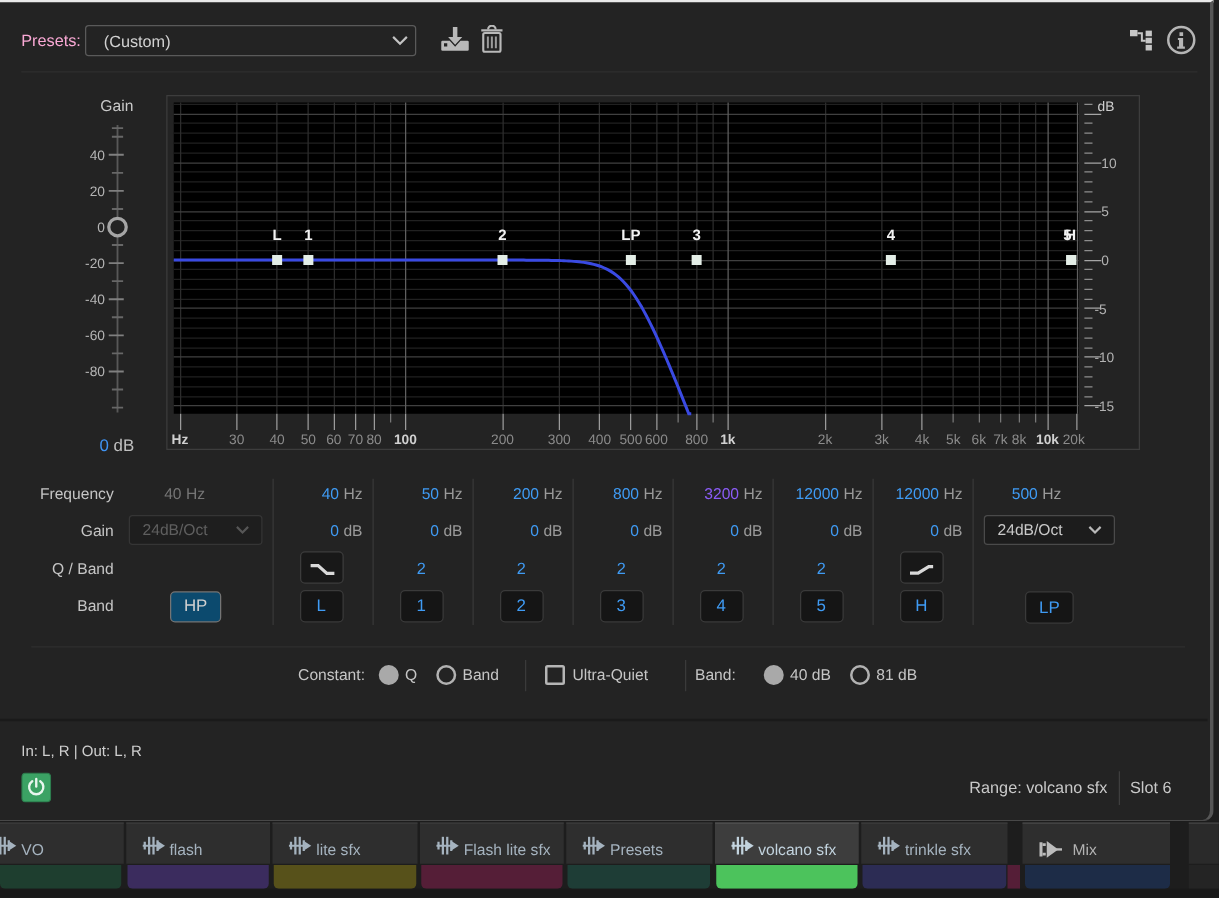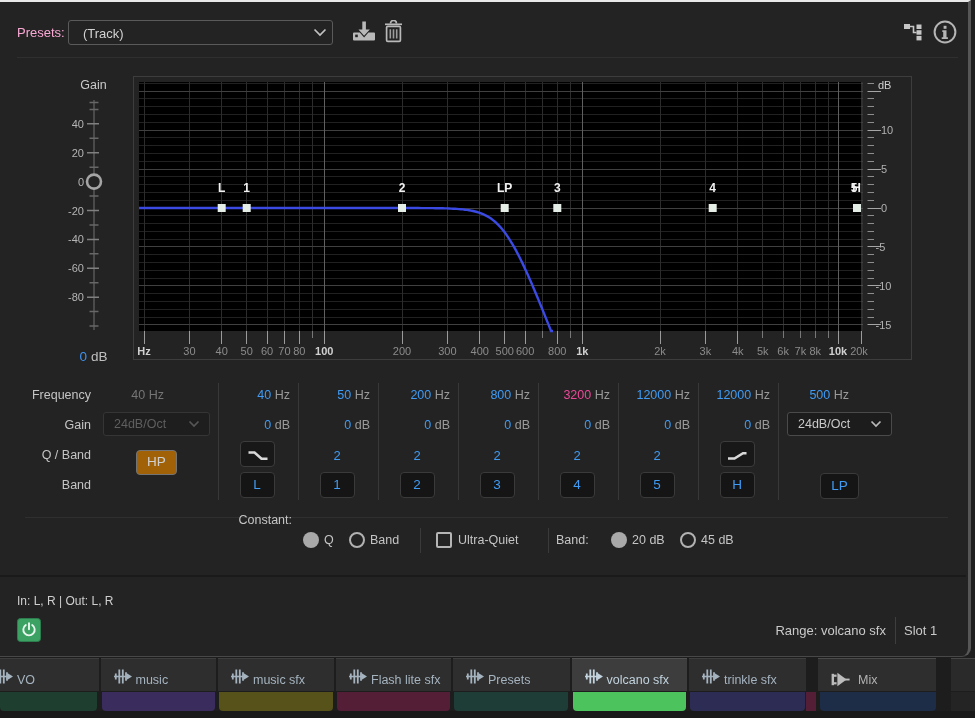--- a/index.html
+++ b/index.html
@@ -1,16 +1,16 @@
 <!DOCTYPE html>
 <html><head><meta charset="utf-8"><style>html,body{margin:0;padding:0}body,div,span{font-family:"Liberation Sans",sans-serif}text{font-family:"Liberation Sans",sans-serif}</style></head><body style="width:975px;height:718px;position:relative;background:#1e1e1e;overflow:hidden">
 <div style="position:absolute;left:0;top:0;width:971px;height:657px;background:#232323;border-top:2px solid #e9e9e9;border-right:3px solid #565656;border-bottom:1px solid #484848;border-bottom-right-radius:9px;box-sizing:border-box"></div>
 <div style="position:absolute;left:17px;top:32px;transform:translateY(-50%);font-size:13px;color:#f9a8d4;white-space:nowrap;">Presets:</div>
 <div style="position:absolute;left:68px;top:20px;width:265px;height:25px;border:1px solid #5a5a5a;border-radius:3px;box-sizing:border-box"></div>
-<div style="position:absolute;left:83px;top:32.5px;transform:translateY(-50%);font-size:13px;color:#d2d2d2;white-space:nowrap;">(Track)</div>
+<div style="position:absolute;left:83px;top:32.5px;transform:translateY(-50%);font-size:13px;color:#d2d2d2;white-space:nowrap;">(Custom)</div>
 <svg width="14" height="9" viewBox="0 0 14 9" style="position:absolute;left:313px;top:28px">
     <path d="M1.5 1.5 7 7 12.5 1.5" fill="none" stroke="#c2c2c2" stroke-width="1.7"></path>
   </svg>
 <svg width="24" height="22" viewBox="0 0 24 22" style="position:absolute;left:352px;top:21px">
     <path d="M10.3 0.5h3.6v8h3.9l-5.7 6.3-5.6-6.3h3.8z" fill="#b9b9b9"></path>
     <path d="M2 11.5h5.8l4.3 4.9 4.3-4.9H22a1 1 0 0 1 1 1v6a1 1 0 0 1-1 1H2a1 1 0 0 1-1-1v-6a1 1 0 0 1 1-1z" fill="#b9b9b9"></path>
     <rect x="3.2" y="13.6" width="2.6" height="2.6" fill="#232323"></rect>
   </svg>
 <svg width="21" height="23" viewBox="0 0 21 23" style="position:absolute;left:383px;top:20px">
     <path d="M7.5 3.5a3 3 0 0 1 6 0" fill="none" stroke="#b9b9b9" stroke-width="1.7"></path>
@@ -111,21 +111,21 @@
 <div style="position:absolute;right:884px;top:424.5px;transform:translateY(-50%);font-size:12.5px;color:#c5c5c5;white-space:nowrap;">Gain</div>
 <div style="position:absolute;right:884px;top:455px;transform:translateY(-50%);font-size:12.5px;color:#c5c5c5;white-space:nowrap;">Q / Band</div>
 <div style="position:absolute;right:884px;top:485px;transform:translateY(-50%);font-size:12.5px;color:#c5c5c5;white-space:nowrap;">Band</div>
 <div style="position:absolute;right:811px;top:395px;transform:translateY(-50%);font-size:12.5px;color:#757575;white-space:nowrap;"><span style="color:#757575">40</span> <span style="color:#757575">Hz</span></div>
 <div style="position:absolute;left:103px;top:412px;width:107px;height:24px;background:#1e1e1e;border:1px solid #353535;border-radius:3px;box-sizing:border-box">
     <span style="font-size:12.5px;color:#5f5f5f;position:absolute;left:10px;top:50%;transform:translateY(-50%)">24dB/Oct</span>
     <svg width="12" height="8" viewBox="0 0 12 8" style="position:absolute;right:9px;top:50%;transform:translateY(-50%)">
       <path d="M1.5 1.5 6 6 10.5 1.5" fill="none" stroke="#565656" stroke-width="1.7"></path>
     </svg>
   </div>
-<div style="position:absolute;left:136.0px;top:450px;width:41px;height:25px;background:#a16207;border:1.5px solid #747474;border-radius:4px;box-sizing:border-box;font-size:13.5px;color:#d0d0d0;text-align:center;line-height:22px">HP</div>
+<div style="position:absolute;left:136.0px;top:473px;width:41px;height:25px;background:#0c4a6e;border:1.5px solid #747474;border-radius:4px;box-sizing:border-box;font-size:13.5px;color:#d0d0d0;text-align:center;line-height:22px">HP</div>
 <div style="position:absolute;left:218px;top:383px;width:1px;height:117px;background:#383838"></div>
 <div style="position:absolute;left:298px;top:383px;width:1px;height:117px;background:#383838"></div>
 <div style="position:absolute;left:378px;top:383px;width:1px;height:117px;background:#383838"></div>
 <div style="position:absolute;left:458px;top:383px;width:1px;height:117px;background:#383838"></div>
 <div style="position:absolute;left:538px;top:383px;width:1px;height:117px;background:#383838"></div>
 <div style="position:absolute;left:618px;top:383px;width:1px;height:117px;background:#383838"></div>
 <div style="position:absolute;left:698px;top:383px;width:1px;height:117px;background:#383838"></div>
 <div style="position:absolute;left:778px;top:383px;width:1px;height:117px;background:#383838"></div>
 <div style="position:absolute;right:685px;top:395px;transform:translateY(-50%);font-size:12.5px;color:#9a9a9a;white-space:nowrap;"><span style="color:#3f9bf4">40</span> <span style="color:#9a9a9a">Hz</span></div>
 <div style="position:absolute;right:685px;top:424.5px;transform:translateY(-50%);font-size:12.5px;color:#9a9a9a;white-space:nowrap;"><span style="color:#3f9bf4">0</span> <span style="color:#9a9a9a">dB</span></div>
@@ -138,21 +138,21 @@
 <div style="position:absolute;left:337px;top:455px;transform:translateY(-50%) translateX(-50%);font-size:13px;color:#3f9bf4;white-space:nowrap;">2</div>
 <div style="position:absolute;left:319.5px;top:472px;width:35px;height:26px;background:#151515;border:1.5px solid #3a3a3a;border-radius:4px;box-sizing:border-box;font-size:13.5px;color:#3f9bf4;text-align:center;line-height:23px">1</div>
 <div style="position:absolute;right:525px;top:395px;transform:translateY(-50%);font-size:12.5px;color:#9a9a9a;white-space:nowrap;"><span style="color:#3f9bf4">200</span> <span style="color:#9a9a9a">Hz</span></div>
 <div style="position:absolute;right:525px;top:424.5px;transform:translateY(-50%);font-size:12.5px;color:#9a9a9a;white-space:nowrap;"><span style="color:#3f9bf4">0</span> <span style="color:#9a9a9a">dB</span></div>
 <div style="position:absolute;left:417px;top:455px;transform:translateY(-50%) translateX(-50%);font-size:13px;color:#3f9bf4;white-space:nowrap;">2</div>
 <div style="position:absolute;left:399.5px;top:472px;width:35px;height:26px;background:#151515;border:1.5px solid #3a3a3a;border-radius:4px;box-sizing:border-box;font-size:13.5px;color:#3f9bf4;text-align:center;line-height:23px">2</div>
 <div style="position:absolute;right:445px;top:395px;transform:translateY(-50%);font-size:12.5px;color:#9a9a9a;white-space:nowrap;"><span style="color:#3f9bf4">800</span> <span style="color:#9a9a9a">Hz</span></div>
 <div style="position:absolute;right:445px;top:424.5px;transform:translateY(-50%);font-size:12.5px;color:#9a9a9a;white-space:nowrap;"><span style="color:#3f9bf4">0</span> <span style="color:#9a9a9a">dB</span></div>
 <div style="position:absolute;left:497px;top:455px;transform:translateY(-50%) translateX(-50%);font-size:13px;color:#3f9bf4;white-space:nowrap;">2</div>
 <div style="position:absolute;left:479.5px;top:472px;width:35px;height:26px;background:#151515;border:1.5px solid #3a3a3a;border-radius:4px;box-sizing:border-box;font-size:13.5px;color:#3f9bf4;text-align:center;line-height:23px">3</div>
-<div style="position:absolute;right:365px;top:395px;transform:translateY(-50%);font-size:12.5px;color:#9a9a9a;white-space:nowrap;"><span style="color:#ec4899">3200</span> <span style="color:#9a9a9a">Hz</span></div>
+<div style="position:absolute;right:365px;top:395px;transform:translateY(-50%);font-size:12.5px;color:#9a9a9a;white-space:nowrap;"><span style="color:#8b5cf6">3200</span> <span style="color:#9a9a9a">Hz</span></div>
 <div style="position:absolute;right:365px;top:424.5px;transform:translateY(-50%);font-size:12.5px;color:#9a9a9a;white-space:nowrap;"><span style="color:#3f9bf4">0</span> <span style="color:#9a9a9a">dB</span></div>
 <div style="position:absolute;left:577px;top:455px;transform:translateY(-50%) translateX(-50%);font-size:13px;color:#3f9bf4;white-space:nowrap;">2</div>
 <div style="position:absolute;left:559.5px;top:472px;width:35px;height:26px;background:#151515;border:1.5px solid #3a3a3a;border-radius:4px;box-sizing:border-box;font-size:13.5px;color:#3f9bf4;text-align:center;line-height:23px">4</div>
 <div style="position:absolute;right:285px;top:395px;transform:translateY(-50%);font-size:12.5px;color:#9a9a9a;white-space:nowrap;"><span style="color:#3f9bf4">12000</span> <span style="color:#9a9a9a">Hz</span></div>
 <div style="position:absolute;right:285px;top:424.5px;transform:translateY(-50%);font-size:12.5px;color:#9a9a9a;white-space:nowrap;"><span style="color:#3f9bf4">0</span> <span style="color:#9a9a9a">dB</span></div>
 <div style="position:absolute;left:657px;top:455px;transform:translateY(-50%) translateX(-50%);font-size:13px;color:#3f9bf4;white-space:nowrap;">2</div>
 <div style="position:absolute;left:639.5px;top:472px;width:35px;height:26px;background:#151515;border:1.5px solid #3a3a3a;border-radius:4px;box-sizing:border-box;font-size:13.5px;color:#3f9bf4;text-align:center;line-height:23px">5</div>
 <div style="position:absolute;right:205px;top:395px;transform:translateY(-50%);font-size:12.5px;color:#9a9a9a;white-space:nowrap;"><span style="color:#3f9bf4">12000</span> <span style="color:#9a9a9a">Hz</span></div>
 <div style="position:absolute;right:205px;top:424.5px;transform:translateY(-50%);font-size:12.5px;color:#9a9a9a;white-space:nowrap;"><span style="color:#3f9bf4">0</span> <span style="color:#9a9a9a">dB</span></div>
 <div style="position:absolute;left:720px;top:441px;width:35px;height:26px;background:#181818;border:1.5px solid #3c3c3c;border-radius:4px;box-sizing:border-box"><svg width="32" height="23" viewBox="0 0 32 23">
@@ -161,68 +161,68 @@
 <div style="position:absolute;left:719.5px;top:472px;width:35px;height:26px;background:#151515;border:1.5px solid #3a3a3a;border-radius:4px;box-sizing:border-box;font-size:13.5px;color:#3f9bf4;text-align:center;line-height:23px">H</div>
 <div style="position:absolute;right:126px;top:395px;transform:translateY(-50%);font-size:12.5px;color:#9a9a9a;white-space:nowrap;"><span style="color:#3f9bf4">500</span> <span style="color:#9a9a9a">Hz</span></div>
 <div style="position:absolute;left:787px;top:412px;width:105px;height:24px;background:#1c1c1c;border:1px solid #4a4a4a;border-radius:3px;box-sizing:border-box">
     <span style="font-size:12.5px;color:#c9c9c9;position:absolute;left:10px;top:50%;transform:translateY(-50%)">24dB/Oct</span>
     <svg width="12" height="8" viewBox="0 0 12 8" style="position:absolute;right:9px;top:50%;transform:translateY(-50%)">
       <path d="M1.5 1.5 6 6 10.5 1.5" fill="none" stroke="#b9b9b9" stroke-width="1.7"></path>
     </svg>
   </div>
 <div style="position:absolute;left:820.0px;top:473px;width:39px;height:26px;background:#151515;border:1.5px solid #3a3a3a;border-radius:4px;box-sizing:border-box;font-size:13.5px;color:#3f9bf4;text-align:center;line-height:23px">LP</div>
 <div style="position:absolute;left:25px;top:517px;width:923px;height:1px;background:#2f2f2f"></div>
-<div style="position:absolute;right:683px;top:520px;transform:translateY(-50%);font-size:12.5px;color:#c5c5c5;white-space:nowrap;">Constant:</div>
+<div style="position:absolute;right:683px;top:540px;transform:translateY(-50%);font-size:12.5px;color:#c5c5c5;white-space:nowrap;">Constant:</div>
 <div style="position:absolute;left:303px;top:532px;width:16px;height:16px;border-radius:50%;background:#a9a9a9"></div>
 <div style="position:absolute;left:324px;top:540px;transform:translateY(-50%);font-size:12.5px;color:#c5c5c5;white-space:nowrap;">Q</div>
 <div style="position:absolute;left:349px;top:532px;width:16px;height:16px;border-radius:50%;border:2.3px solid #b2b2b2;box-sizing:border-box"></div>
 <div style="position:absolute;left:370px;top:540px;transform:translateY(-50%);font-size:12.5px;color:#c5c5c5;white-space:nowrap;">Band</div>
 <div style="position:absolute;left:420px;top:528px;width:1px;height:25px;background:#3a3a3a"></div>
 <div style="position:absolute;left:436px;top:531.5px;width:16px;height:16px;border:2px solid #b5b5b5;border-radius:2px;box-sizing:border-box"></div>
 <div style="position:absolute;left:458px;top:540px;transform:translateY(-50%);font-size:12.5px;color:#c5c5c5;white-space:nowrap;">Ultra-Quiet</div>
 <div style="position:absolute;left:548px;top:528px;width:1px;height:25px;background:#3a3a3a"></div>
 <div style="position:absolute;left:556px;top:540px;transform:translateY(-50%);font-size:12.5px;color:#c5c5c5;white-space:nowrap;">Band:</div>
 <div style="position:absolute;left:611px;top:532px;width:16px;height:16px;border-radius:50%;background:#a9a9a9"></div>
-<div style="position:absolute;left:632px;top:540px;transform:translateY(-50%);font-size:12.5px;color:#c5c5c5;white-space:nowrap;">20 dB</div>
+<div style="position:absolute;left:632px;top:540px;transform:translateY(-50%);font-size:12.5px;color:#c5c5c5;white-space:nowrap;">40 dB</div>
 <div style="position:absolute;left:680px;top:532px;width:16px;height:16px;border-radius:50%;border:2.3px solid #b2b2b2;box-sizing:border-box"></div>
-<div style="position:absolute;left:701px;top:540px;transform:translateY(-50%);font-size:12.5px;color:#c5c5c5;white-space:nowrap;">45 dB</div>
+<div style="position:absolute;left:701px;top:540px;transform:translateY(-50%);font-size:12.5px;color:#c5c5c5;white-space:nowrap;">81 dB</div>
 <div style="position:absolute;left:0px;top:575px;width:966px;height:1.5px;background:#1a1a1a"></div>
 <div style="position:absolute;left:17px;top:601px;transform:translateY(-50%);font-size:12px;color:#cfcfcf;white-space:nowrap;">In: L, R | Out: L, R</div>
 <svg width="24" height="24" viewBox="0 0 24 24" style="position:absolute;left:17px;top:618px">
     <rect x="0.5" y="0.5" width="23" height="23" rx="3" fill="#3ba264" stroke="#2d7d4e"></rect>
     <path d="M12 5.2v6" stroke="#e8f6ee" stroke-width="1.9" stroke-linecap="round"></path>
     <path d="M8.8 7a5.7 5.7 0 1 0 6.4 0" fill="none" stroke="#e8f6ee" stroke-width="1.9" stroke-linecap="round"></path>
   </svg>
 <div style="position:absolute;right:89px;top:630px;transform:translateY(-50%);font-size:13px;color:#c9c9c9;white-space:nowrap;">Range: volcano sfx</div>
 <div style="position:absolute;left:895px;top:617px;width:1px;height:27px;background:#3e3e3e"></div>
-<div style="position:absolute;left:904px;top:630px;transform:translateY(-50%);font-size:13px;color:#c9c9c9;white-space:nowrap;">Slot 1</div>
+<div style="position:absolute;left:904px;top:630px;transform:translateY(-50%);font-size:13px;color:#c9c9c9;white-space:nowrap;">Slot 6</div>
 <div style="position:absolute;left:0;top:657px;width:975px;height:61px;background:#1d1d1d"></div>
 <div style="position:absolute;left:0px;top:658px;width:98.5px;height:33px;background:#2e2e2e;border-top:1px solid #3d3d3d;box-sizing:border-box"></div>
 <svg width="19" height="15" viewBox="0 0 19 15" style="position:absolute;left:-5px;top:669px">
     <path d="M1.8 4.4v6.2M5.3 0.4v14.2M8.8 0.4v14.2M12 3.2v8.6" stroke="#a5b3bf" stroke-width="1.8"></path>
     <path d="M0 7.5h13" stroke="#a5b3bf" stroke-width="1.6"></path>
     <path d="M12.4 3.9 18 7.5 12.4 11.1z" fill="#a5b3bf"></path>
   </svg>
 <div style="position:absolute;left:17px;top:679.5px;transform:translateY(-50%);font-size:12.5px;color:#a5b3bf;white-space:nowrap;">VO</div>
 <div style="position:absolute;left:0px;top:692px;width:97.0px;height:19px;background:#1e3e2f;border-radius:0 0 4px 4px"></div>
 <div style="position:absolute;left:100.5px;top:658px;width:115.5px;height:33px;background:#2e2e2e;border-top:1px solid #3d3d3d;box-sizing:border-box"></div>
 <svg width="19" height="15" viewBox="0 0 19 15" style="position:absolute;left:113.5px;top:669px">
     <path d="M1.8 4.4v6.2M5.3 0.4v14.2M8.8 0.4v14.2M12 3.2v8.6" stroke="#a5b3bf" stroke-width="1.8"></path>
     <path d="M0 7.5h13" stroke="#a5b3bf" stroke-width="1.6"></path>
     <path d="M12.4 3.9 18 7.5 12.4 11.1z" fill="#a5b3bf"></path>
   </svg>
-<div style="position:absolute;left:135.5px;top:679.5px;transform:translateY(-50%);font-size:12.5px;color:#a5b3bf;white-space:nowrap;">music</div>
+<div style="position:absolute;left:135.5px;top:679.5px;transform:translateY(-50%);font-size:12.5px;color:#a5b3bf;white-space:nowrap;">flash</div>
 <div style="position:absolute;left:101.5px;top:692px;width:113.0px;height:19px;background:#3b2c5e;border-radius:0 0 4px 4px"></div>
 <div style="position:absolute;left:218px;top:658px;width:116px;height:33px;background:#2e2e2e;border-top:1px solid #3d3d3d;box-sizing:border-box"></div>
 <svg width="19" height="15" viewBox="0 0 19 15" style="position:absolute;left:231px;top:669px">
     <path d="M1.8 4.4v6.2M5.3 0.4v14.2M8.8 0.4v14.2M12 3.2v8.6" stroke="#a5b3bf" stroke-width="1.8"></path>
     <path d="M0 7.5h13" stroke="#a5b3bf" stroke-width="1.6"></path>
     <path d="M12.4 3.9 18 7.5 12.4 11.1z" fill="#a5b3bf"></path>
   </svg>
-<div style="position:absolute;left:253px;top:679.5px;transform:translateY(-50%);font-size:12.5px;color:#a5b3bf;white-space:nowrap;">music sfx</div>
+<div style="position:absolute;left:253px;top:679.5px;transform:translateY(-50%);font-size:12.5px;color:#a5b3bf;white-space:nowrap;">lite sfx</div>
 <div style="position:absolute;left:219px;top:692px;width:113.5px;height:19px;background:#57511a;border-radius:0 0 4px 4px"></div>
 <div style="position:absolute;left:336px;top:658px;width:115px;height:33px;background:#2e2e2e;border-top:1px solid #3d3d3d;box-sizing:border-box"></div>
 <svg width="19" height="15" viewBox="0 0 19 15" style="position:absolute;left:349px;top:669px">
     <path d="M1.8 4.4v6.2M5.3 0.4v14.2M8.8 0.4v14.2M12 3.2v8.6" stroke="#a5b3bf" stroke-width="1.8"></path>
     <path d="M0 7.5h13" stroke="#a5b3bf" stroke-width="1.6"></path>
     <path d="M12.4 3.9 18 7.5 12.4 11.1z" fill="#a5b3bf"></path>
   </svg>
 <div style="position:absolute;left:371px;top:679.5px;transform:translateY(-50%);font-size:12.5px;color:#a5b3bf;white-space:nowrap;">Flash lite sfx</div>
 <div style="position:absolute;left:337px;top:692px;width:112.5px;height:19px;background:#551e37;border-radius:0 0 4px 4px"></div>
 <div style="position:absolute;left:453px;top:658px;width:116.5px;height:33px;background:#2e2e2e;border-top:1px solid #3d3d3d;box-sizing:border-box"></div>

